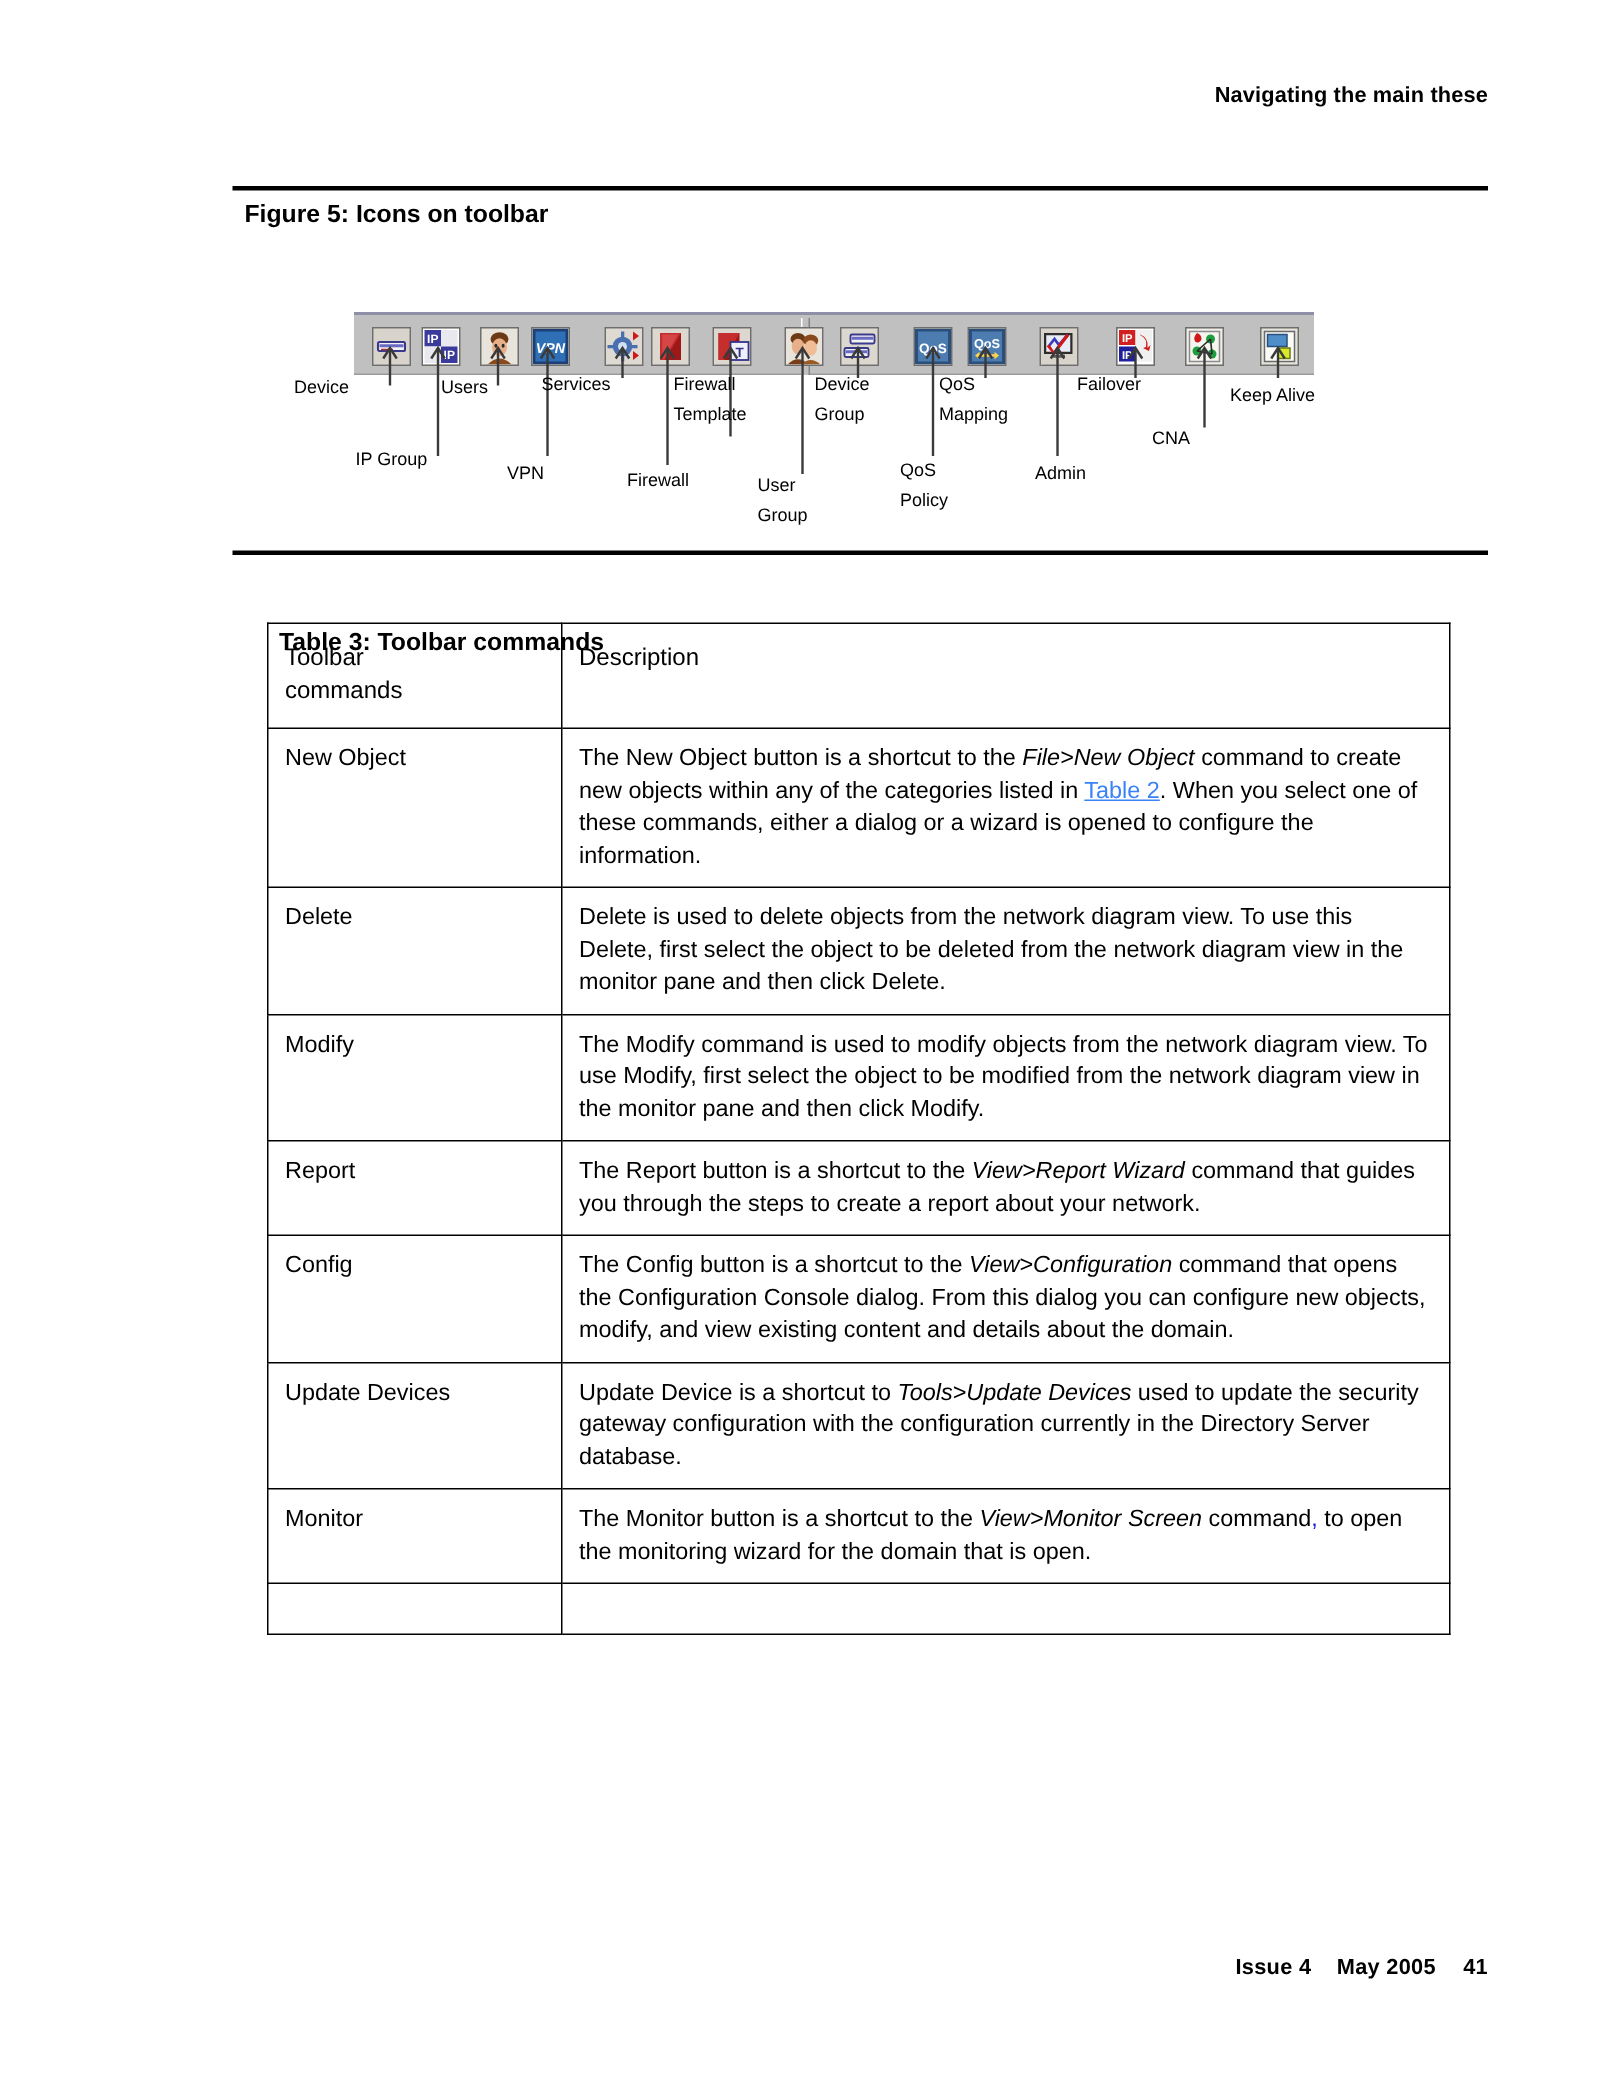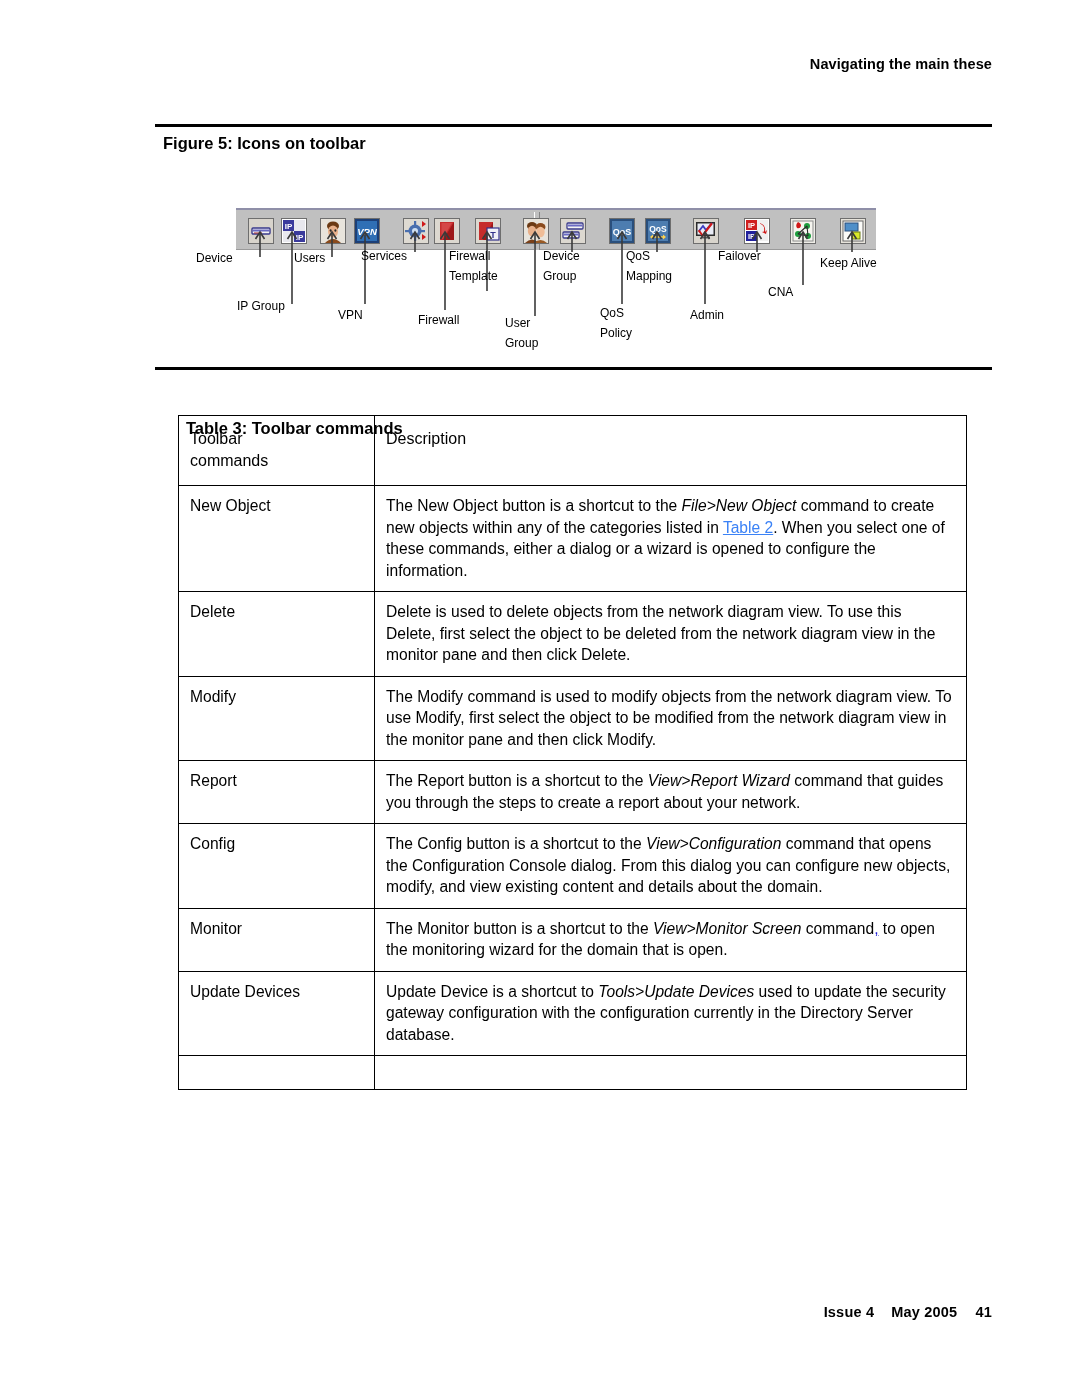--- a/index.html
+++ b/index.html
@@ -420,26 +420,26 @@
       </tr>
       <tr>
         <td class="cmd-name">Report</td>
         <td>The Report button is a shortcut to the <span class="it">View&gt;Report Wizard</span> command that guides you through the steps to create a report about your network.</td>
       </tr>
       <tr>
         <td class="cmd-name">Config</td>
         <td>The Config button is a shortcut to the <span class="it">View&gt;Configuration</span> command that opens the Configuration Console dialog. From this dialog you can configure new objects, modify, and view existing content and details about the domain.</td>
       </tr>
       <tr>
+        <td class="cmd-name">Update Devices</td>
+        <td>Update Device is a shortcut to <span class="it">Tools&gt;Update Devices</span> used to update the security gateway configuration with the configuration currently in the Directory Server database.</td>
+      </tr>
+      <tr>
         <td class="cmd-name">Monitor</td>
         <td>The Monitor button is a shortcut to the <span class="it">View&gt;Monitor Screen</span> command<span class="comma-lnk">,</span> to open the monitoring wizard for the domain that is open.</td>
-      </tr>
-      <tr>
-        <td class="cmd-name">Update Devices</td>
-        <td>Update Device is a shortcut to <span class="it">Tools&gt;Update Devices</span> used to update the security gateway configuration with the configuration currently in the Directory Server database.</td>
       </tr>
       <tr class="empty-row">
         <td></td>
         <td></td>
       </tr>
     </tbody>
 </table>
 
 <div class="page-footer">
   <span>Issue 4</span>

